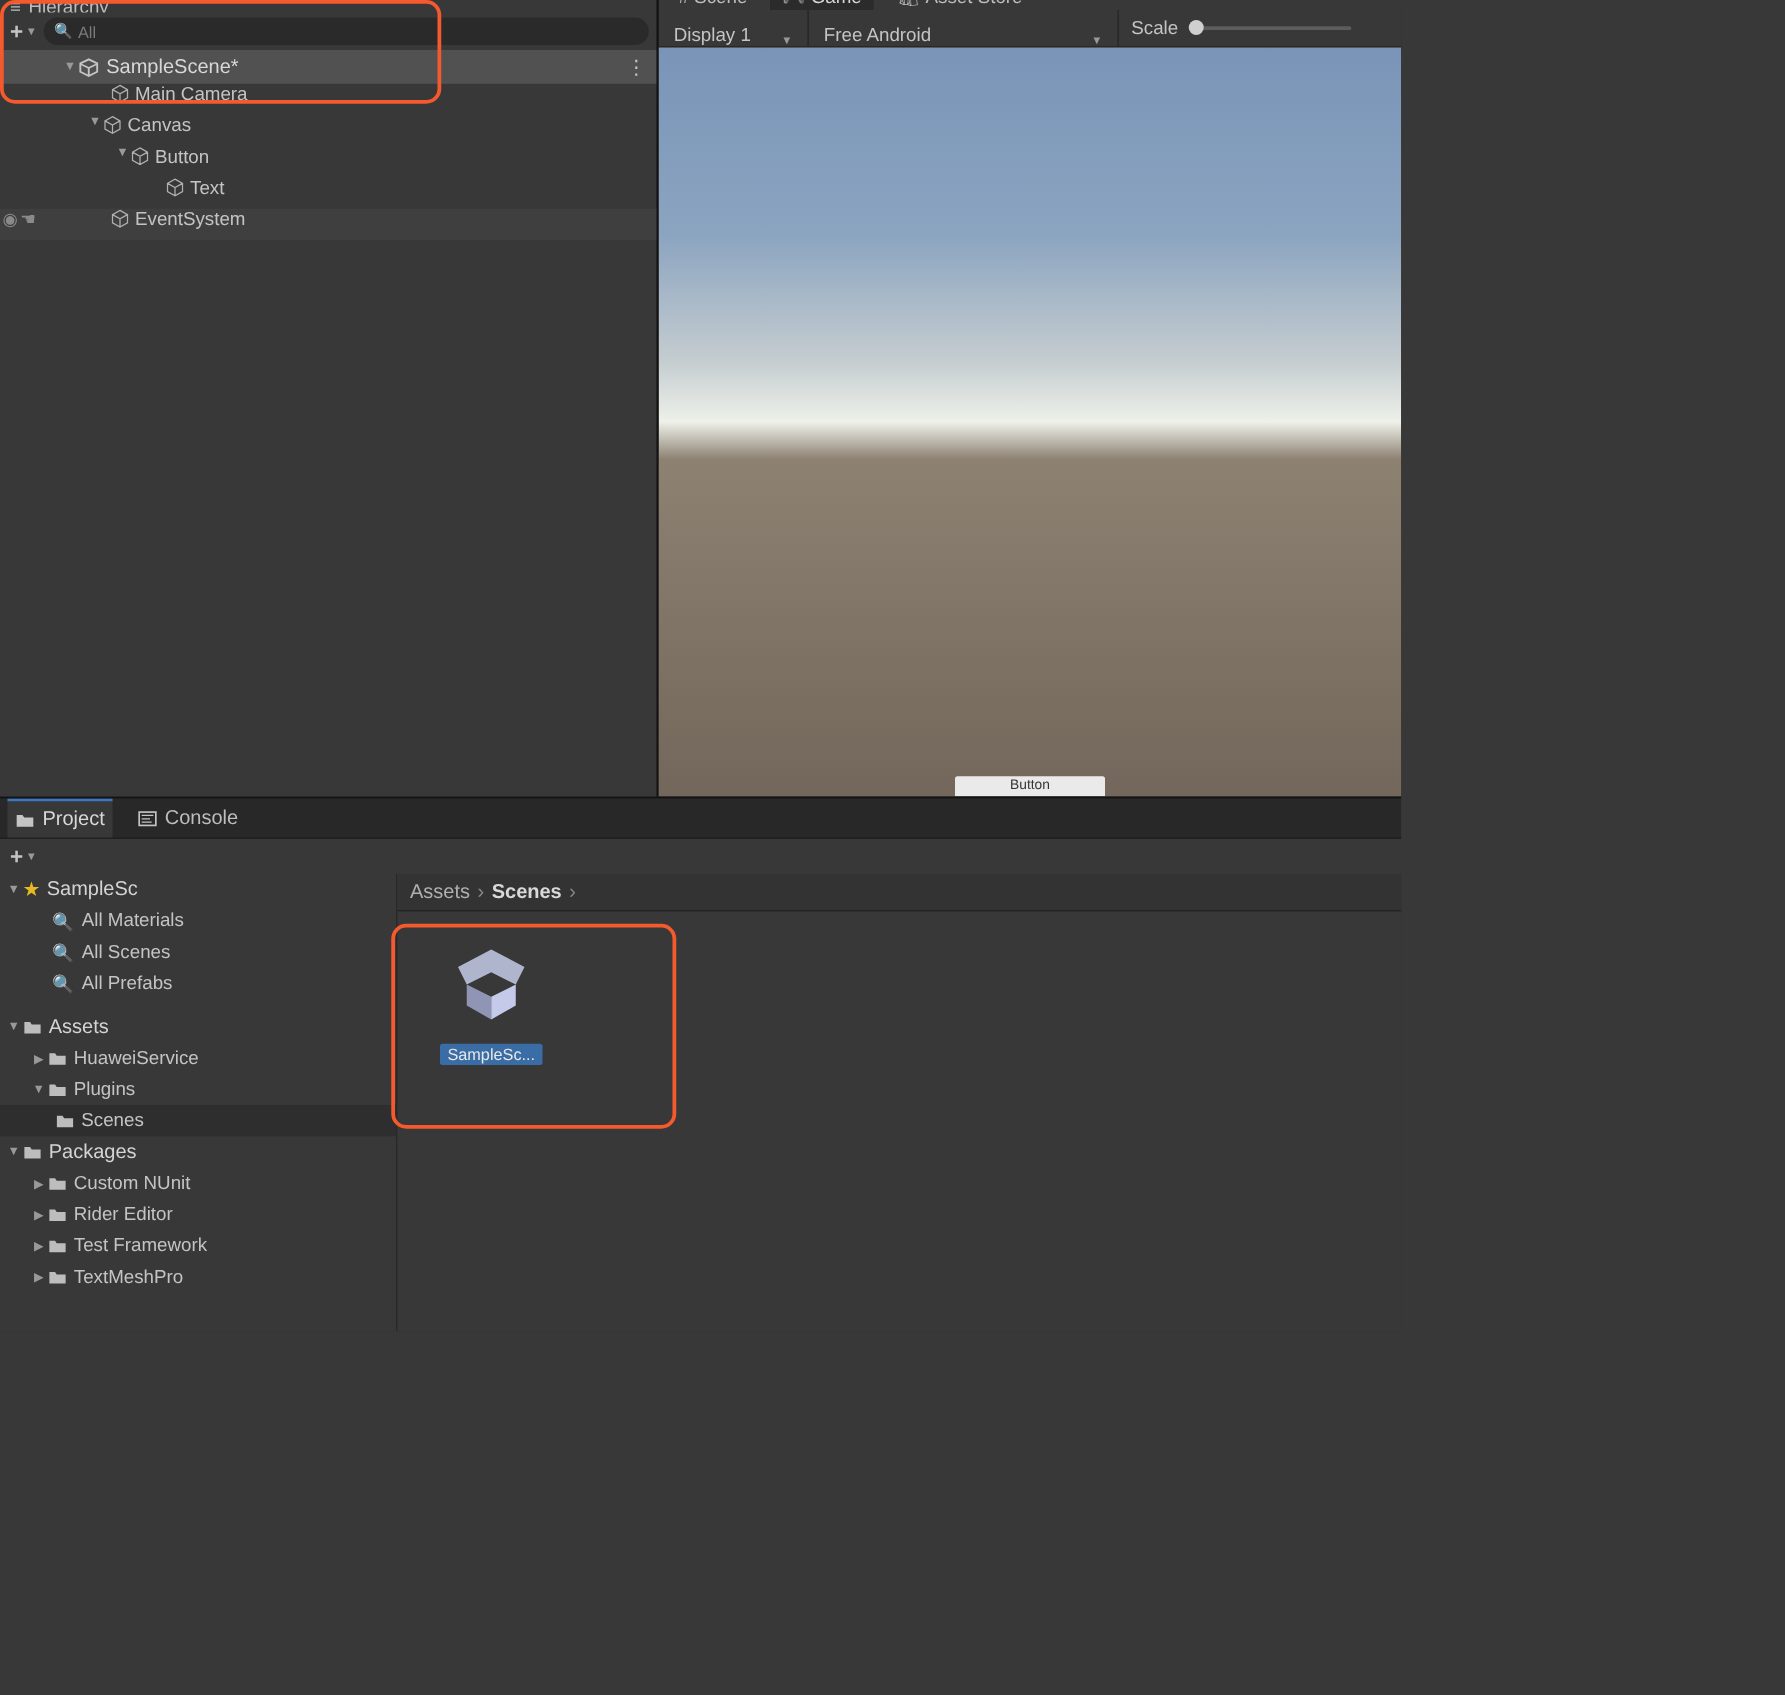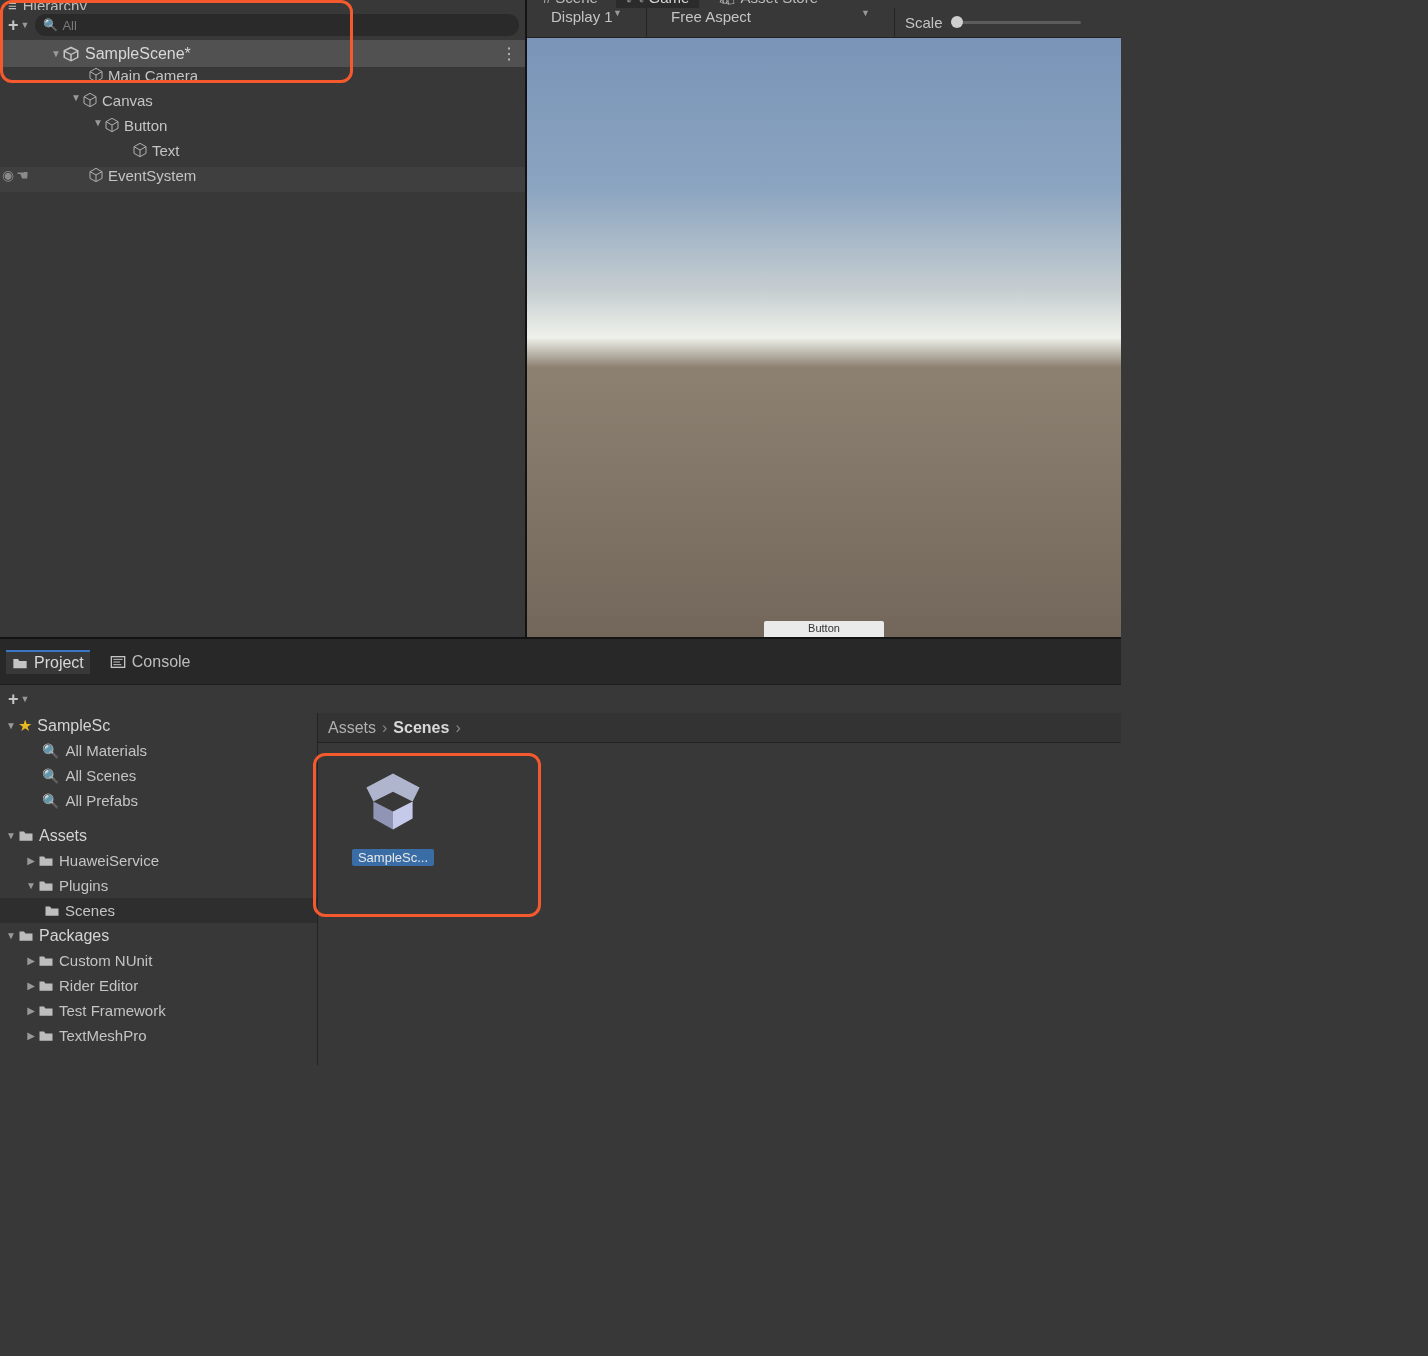--- a/index.html
+++ b/index.html
@@ -35,32 +35,32 @@
   .kebab { position: absolute; right: 8px; color: #c4c4c4; font-size: 16px; }
   .vis-icons { position: absolute; left: 2px; display: flex; gap: 2px; color: #8a8a8a; font-size: 14px; }
 
   .annot-box-1 { position: absolute; border: 3px solid #f45a2d; border-radius: 12px; pointer-events: none; }
 
   .game-panel { flex: 1; display: flex; flex-direction: column; background: #383838; }
   .tabbar { display: flex; align-items: flex-end; height: 8px; gap: 8px; padding-left: 6px; overflow: hidden; }
   .tab { background: #383838; color: #bdbdbd; font-size: 15px; padding: 2px 10px; border-radius: 3px 3px 0 0; display: flex; align-items: center; gap: 4px; }
   .tab.active { background: #2b2b2b; color: #d8d8d8; }
   .game-toolbar { display: flex; align-items: center; height: 30px; background: #383838; border-bottom: 1px solid #232323; }
-  .tb-drop { display: flex; align-items: flex-start; padding: 0 24px; color: #c4c4c4; font-size: 15px; border-right: 1px solid #232323; height: 100%; }
+  .tb-drop { display: flex; align-items: flex-end; padding: 0 12px; color: #c4c4c4; font-size: 15px; border-right: 1px solid #232323; height: 100%; }
   .tb-drop .dropdown-arrow { margin-left: auto; }
   .tb-scale { display: flex; align-items: center; gap: 8px; padding: 0 10px; font-size: 15px; }
   .scale-track { width: 130px; height: 3px; background: #5c5c5c; position: relative; border-radius: 2px; }
   .scale-thumb { position: absolute; left: 0; top: -5px; width: 12px; height: 12px; background: #cfcfcf; border-radius: 50%; }
 
   .game-view { flex: 1; position: relative; overflow: hidden; background: #6f6355; }
   .sky { position: absolute; inset: 0; background: linear-gradient(to bottom, #7a94b8 0%, #8ba4c0 25%, #c5cdd0 42%, #eef1ea 50%, #8d8172 55%, #72675a 100%); }
   .game-button { position: absolute; bottom: 0; left: 50%; transform: translateX(-50%); width: 120px; height: 16px; background: #eaeaea; color: #333; font-size: 11px; display: flex; align-items: flex-start; justify-content: center; border-radius: 2px 2px 0 0; padding-top: 1px; }
 
   .bottom-panels { flex: 1; display: flex; flex-direction: column; background: #383838; border-top: 2px solid #131313; }
-  .btabs { display: flex; align-items: center; height: 46px; background: #282828; gap: 14px; padding-left: 6px; border-bottom: 1px solid #1d1d1d; }
+  .btabs { display: flex; height: 32px; background: #282828; gap: 14px; padding-left: 6px; border-bottom: 1px solid #1d1d1d; }
   .btab { display: flex; align-items: center; gap: 6px; color: #bdbdbd; font-size: 16px; padding: 2px 6px; }
   .btab.active { background: #383838; color: #d8d8d8; border-top: 2px solid #3a76c4; }
   .b-toolbar { display: flex; align-items: center; height: 28px; padding-left: 6px; }
   .bottom-split { display: flex; flex: 1; }
   .project-tree { width: 318px; background: #383838; border-right: 1px solid #232323; overflow: hidden; }
   .p-row { display: flex; align-items: center; height: 25px; font-size: 15px; color: #c4c4c4; }
   .p-row.selected { background: #2e2e2e; }
   .p-row .expand-tri { width: 14px; }
   .folder-icon { margin-right: 5px; display: inline-flex; }
   .star { color: #e8b923; margin-right: 5px; }
@@ -178,21 +178,21 @@
             <span>🛍</span>
             <span>Asset Store</span>
           </div>
       </div>
       <div class="game-toolbar">
         <div class="tb-drop" style="width:120px">
           <span>Display 1</span>
           <span class="dropdown-arrow">▼</span>
         </div>
         <div class="tb-drop" style="width:248px">
-          <span>Free Aspect</span>
+          <span>Free Android</span>
           <span class="dropdown-arrow">▼</span>
         </div>
         <div class="tb-scale">
           <span>Scale</span>
           <div class="scale-track">
             <div class="scale-thumb"></div>
           </div>
         </div>
       </div>
       <div class="game-view">

